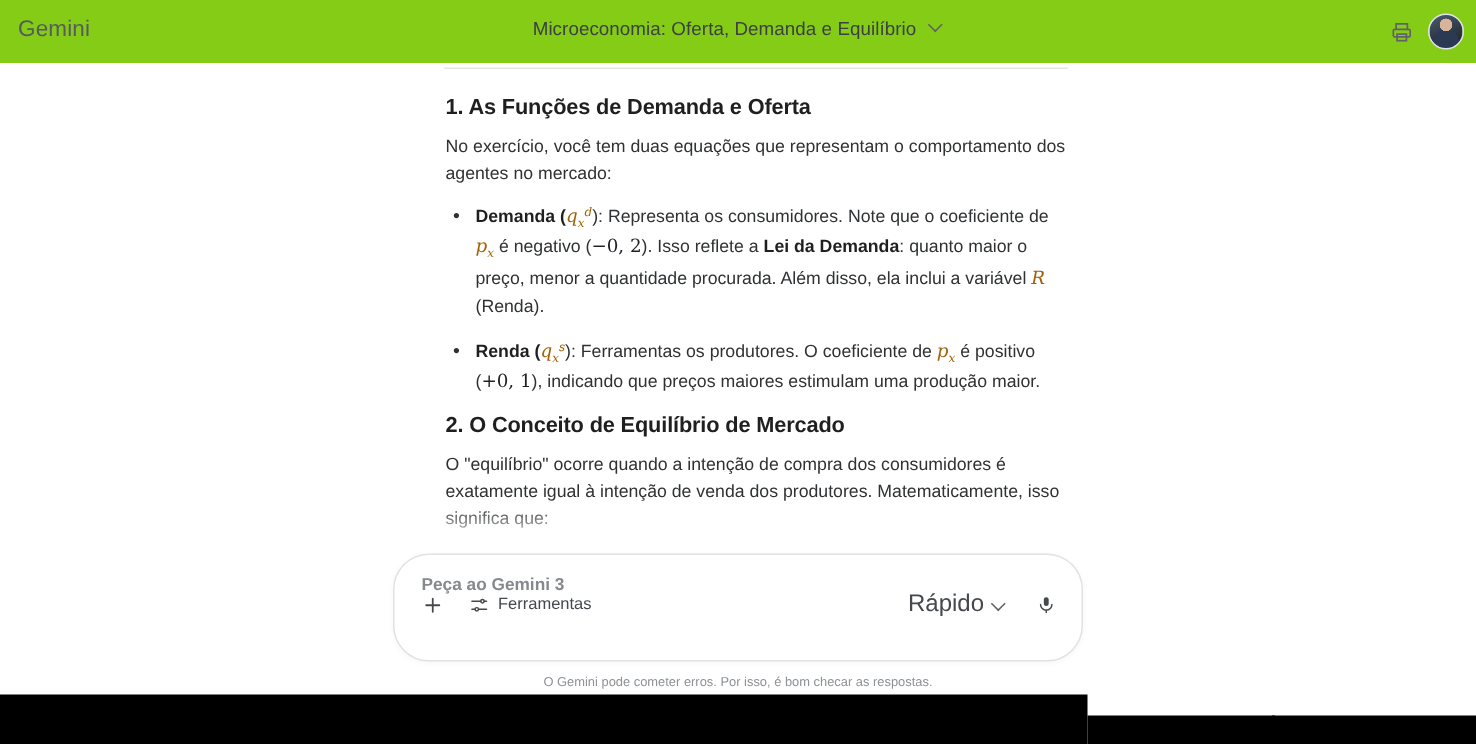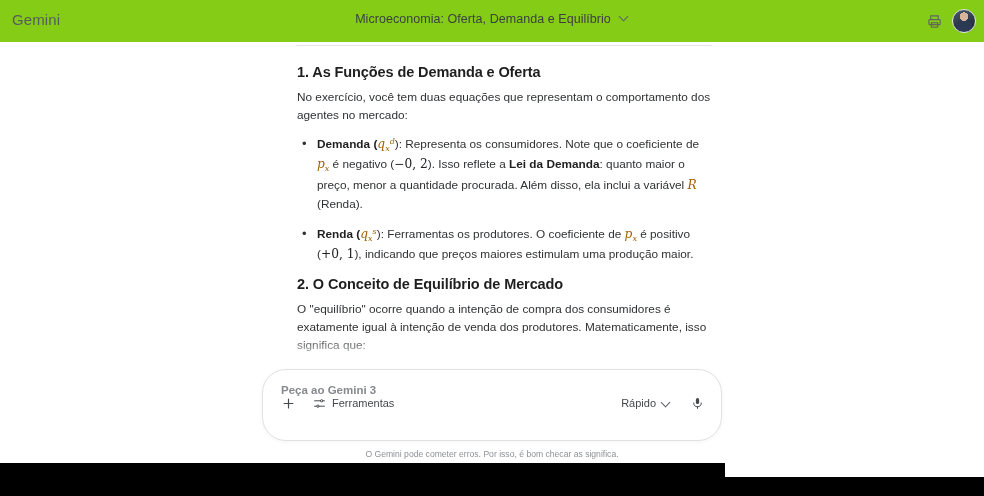--- a/index.html
+++ b/index.html
@@ -122,21 +122,21 @@
   .tools-btn {
     display: flex; align-items: center; gap: 6px; margin-left: 10px;
     cursor: pointer; padding: 2px 4px; border-radius: 12px;
   }
   .tools-label { font-size: 11px; color: #45484c; }
   .spacer { flex: 1; }
   .mode-btn {
     display: flex; align-items: center; gap: 5px; cursor: pointer;
     padding: 2px 4px; border-radius: 12px; margin-right: 12px;
   }
-  .mode-label { font-size: 11px; color: #45484c; }
+  .mode-label { font-size: 16px; color: #45484c; }
   .mic-btn { width: 20px; height: 20px; display:flex; align-items:center; justify-content:center; cursor:pointer; }
 
   .disclaimer {
     position: absolute; left: 0; top: 449px; width: 984px;
     text-align: center; font-size: 8.6px; color: #8e9195;
   }
 
   
   .sysbar { position: absolute; left: 0; bottom: 0; width: 984px; height: 33px; }
   .sysbar .blk { position: absolute; background: #000; }
@@ -227,21 +227,21 @@
       <div class="mic-btn">
         <svg width="13" height="13" viewBox="0 0 24 24" fill="#45484c">
           <rect x="9" y="2" width="6" height="11" rx="3"></rect>
           <path d="M5 11a7 7 0 0 0 14 0" fill="none" stroke="#45484c" stroke-width="1.8" stroke-linecap="round"></path>
           <path d="M12 18v3" stroke="#45484c" stroke-width="1.8" stroke-linecap="round"></path>
         </svg>
       </div>
     </div>
   </div>
 
-  <div class="disclaimer">O Gemini pode cometer erros. Por isso, é bom checar as significa.</div>
+  <div class="disclaimer">O Gemini pode cometer erros. Por isso, é bom checar as respostas.</div>
 
   <div class="sysbar">
     <div class="blk b-top"></div>
     <div class="blk b-left"></div>
     <div class="blk b-right"></div>
     <div class="blk gap-v"></div>
   </div>
 
 </div>
 

